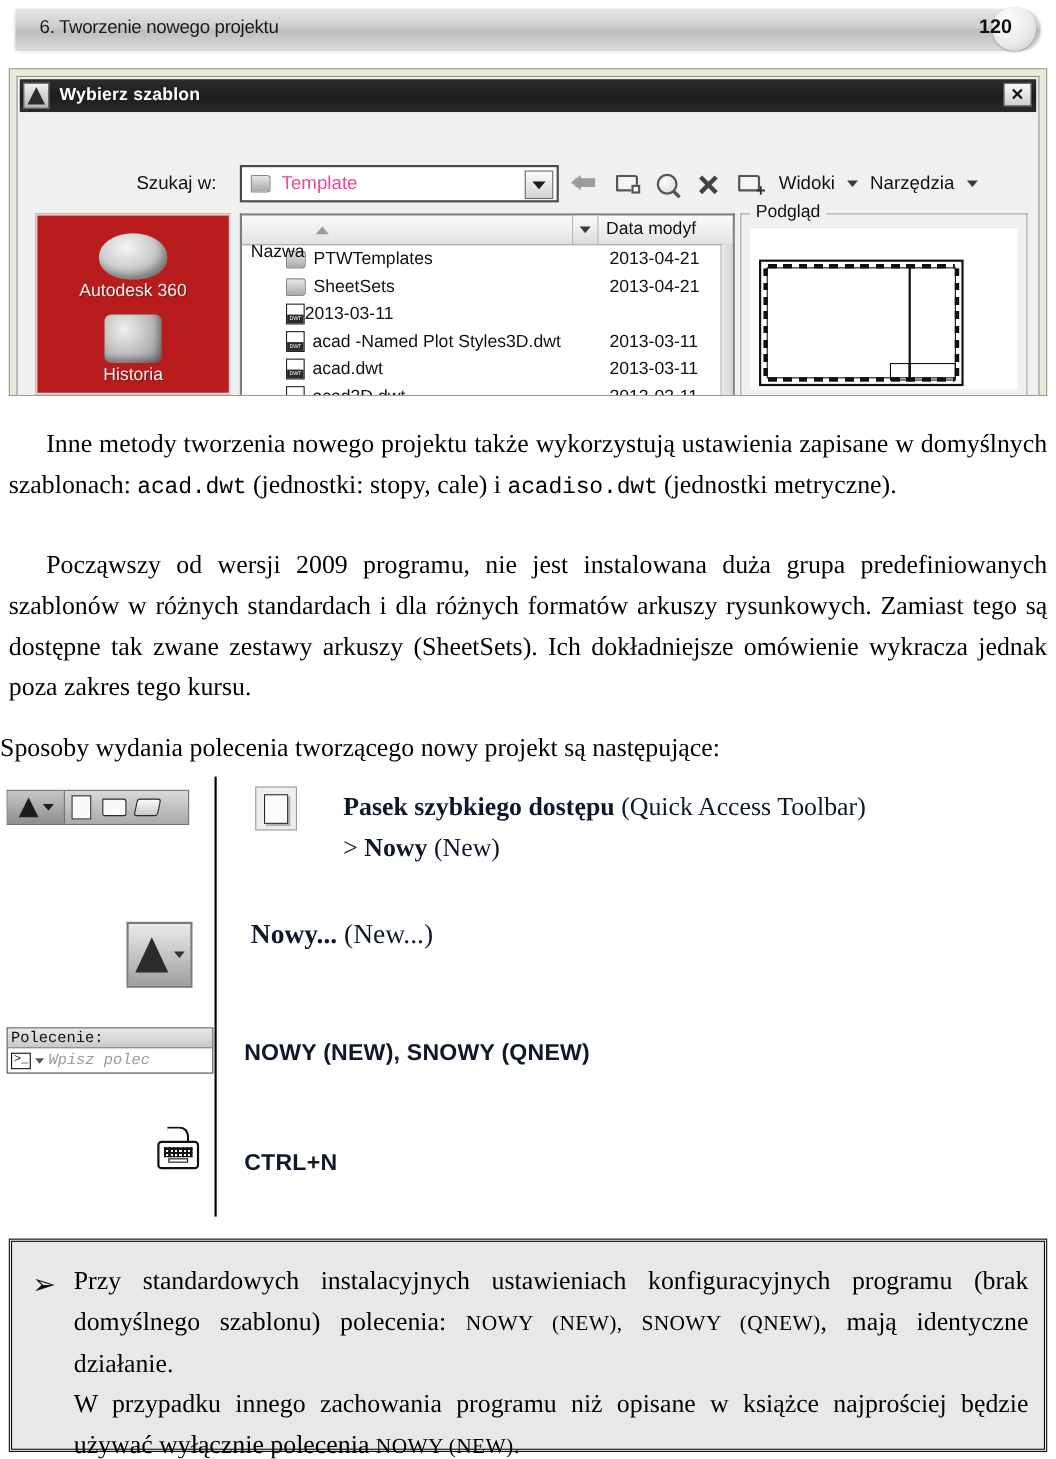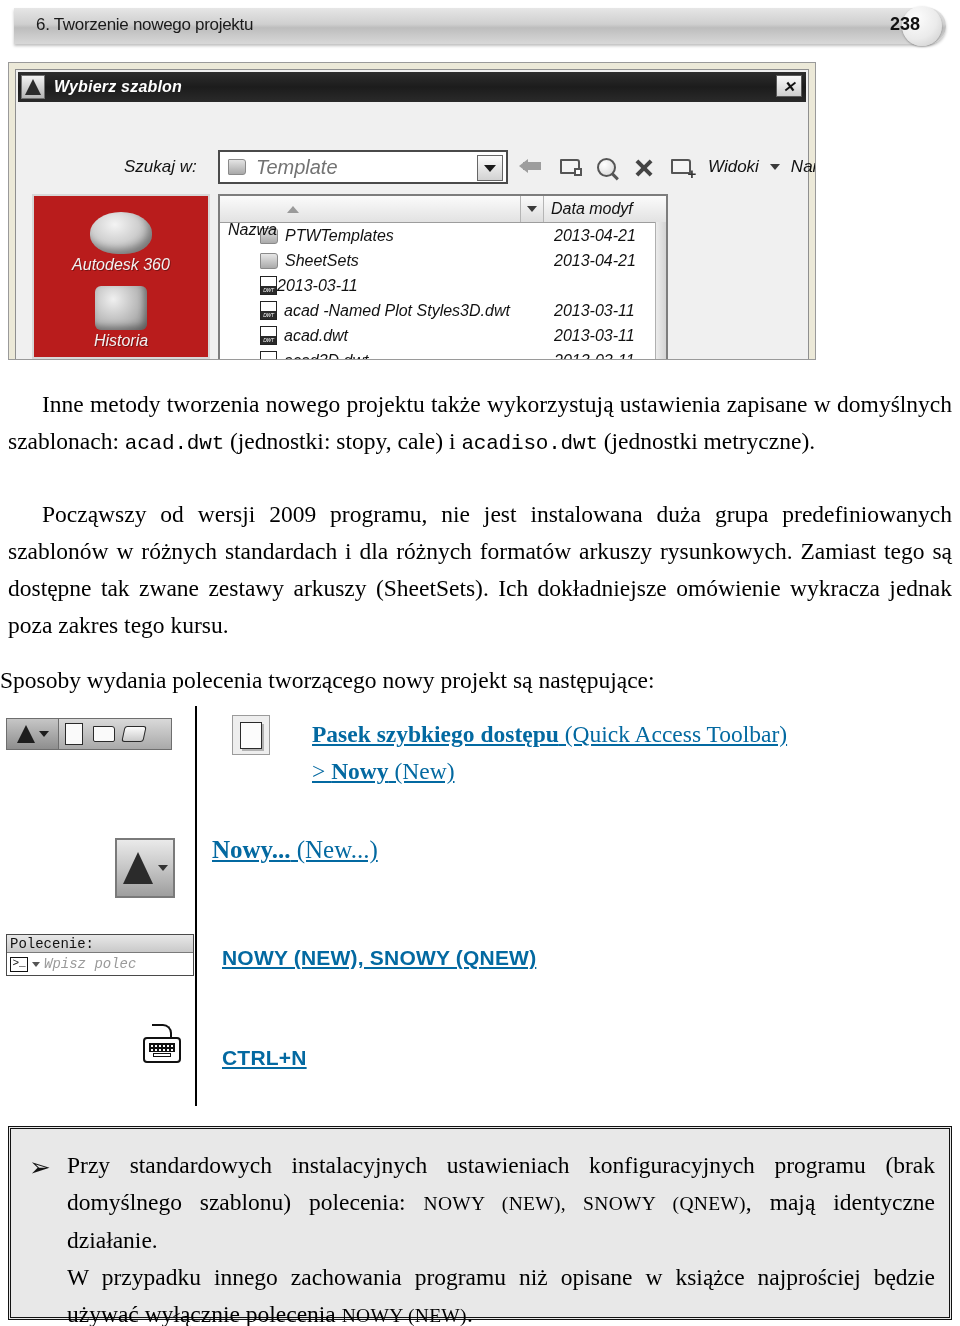--- a/index.html
+++ b/index.html
@@ -55,27 +55,26 @@
     border-radius: 50%;
     background: radial-gradient(circle at 35% 30%, #fdfdfd 0%, #ebebeb 55%, #c8c8c8 100%);
     box-shadow: 0 1px 2px rgba(0,0,0,0.3);
   }
 
   
   .shot {
     position: absolute;
     left: 8px;
     top: 62px;
-    width: 808px;
+    width: 944px;
     height: 298px;
     background: #ece9d8;
     overflow: hidden;
     border: 1px solid #9a9a9a;
     box-sizing: border-box;
-    font-style: italic;
   }
   .dlg-chrome {
     position: absolute;
     left: 6px; top: 6px;
     right: 6px; bottom: 0;
     background: #f0f0f0;
     border: 1px solid #8f8f8f;
     border-bottom: none;
     box-sizing: border-box;
   }
@@ -157,22 +156,22 @@
     width: 18px; height: 16px;
     margin-left: 8px;
     background: linear-gradient(to bottom,#e4e4e4,#a8a8a8);
     border: 1px solid #8a8a8a;
     border-radius: 1px 3px 3px 1px;
     box-sizing: border-box;
   }
   .lookin-text {
     margin-left: 10px;
     font-family: "Liberation Sans", sans-serif;
-    font-size: 20px;
-    color: #737373;
+    font-size: 17px;
+    color: #ec4899;
   }
   .combo-arrow {
     position: absolute;
     right: 3px; top: 3px;
     width: 26px; height: 26px;
     background: linear-gradient(to bottom,#fcfcfc,#d2d2d2);
     border: 1px solid #666;
     box-sizing: border-box;
     display:flex; align-items:center; justify-content:center;
   }
@@ -507,33 +506,32 @@
     position: absolute;
     left: 195px;
     top: 706px;
     width: 2px;
     height: 400px;
     background: #000;
   }
   .cmd-desc {
     position: absolute;
     font-family: "Liberation Serif", serif;
-    color: #0369a1;
-    text-decoration: underline;
+    color: #0f172a;
   }
   #qat-desc {
     left: 312px; top: 716px; width: 600px;
     font-size: 23.5px; line-height: 37px;
   }
   #qat-desc b { font-weight: bold; }
   #menu-desc {
     left: 212px; top: 836px;
     font-size: 25px;
   }
-  #menu-desc b { font-weight: bold; }
+  #menu-desc b { font-weight: bold; margin-left: 16px; }
   #cmdline-desc {
     left: 222px; top: 946px;
     font-family: "Liberation Sans", sans-serif;
     font-size: 21px;
     font-weight: bold;
     letter-spacing: 0.2px;
   }
   #kbd-desc {
     left: 222px; top: 1046px;
     font-family: "Liberation Sans", sans-serif;
@@ -754,21 +752,21 @@
     font-size: 19.5px;
     letter-spacing: 0.3px;
   }
 </style>
 </head>
 <body>
 
 <div class="runhead">
   <div class="runhead-circle"></div>
   <div class="runhead-title">6. Tworzenie nowego projektu</div>
-  <div class="runhead-pageno">238</div>
+  <div class="runhead-pageno">120</div>
 </div>
 
 <div class="shot">
   <div class="dlg-chrome">
 
     <div class="titlebar">
       <div class="title-appicon"></div>
       <div class="title-text">Wybierz szablon</div>
       <div class="title-close">✕</div>
     </div>
@@ -852,20 +850,35 @@
         </div>
         <div class="lrow">
           <div class="dico"></div>
           <div class="lname">acad3D.dwt</div>
           <div class="ldate">2013-03-11</div>
         </div>
 
         <div class="list-scroll"></div>
       </div>
 
+      <div class="preview">
+        <div class="preview-legend">Podgląd</div>
+        <div class="preview-canvas">
+          <div class="pv-sheet">
+            <div class="pv-ticks-t"></div>
+            <div class="pv-ticks-b"></div>
+            <div class="pv-ticks-l"></div>
+            <div class="pv-ticks-r"></div>
+            <div class="pv-inner"></div>
+            <div class="pv-vline"></div>
+            <div class="pv-titleblock"></div>
+            <div class="pv-tb2"></div>
+          </div>
+        </div>
+      </div>
 
     </div>
   </div>
 </div>
 
 <div class="para" id="p1"><span>Inne metody tworzenia nowego projektu także wykorzystują ustawienia zapisane w domyślnych szablonach: </span><span class="mono">acad.dwt</span><span> (jednostki: stopy, cale) i </span><span class="mono">acadiso.dwt</span><span> (jednostki metryczne).</span></div>
 
 <div class="para" id="p2">Począwszy od wersji 2009 programu, nie jest instalowana duża grupa predefiniowanych szablonów w różnych standardach i dla różnych formatów arkuszy rysunkowych. Zamiast tego są dostępne tak zwane zestawy arkuszy (SheetSets). Ich dokładniejsze omówienie wykracza jednak poza zakres tego kursu.</div>
 
 <div class="para" id="p3">Sposoby wydania polecenia tworzącego nowy projekt są następujące:</div>

